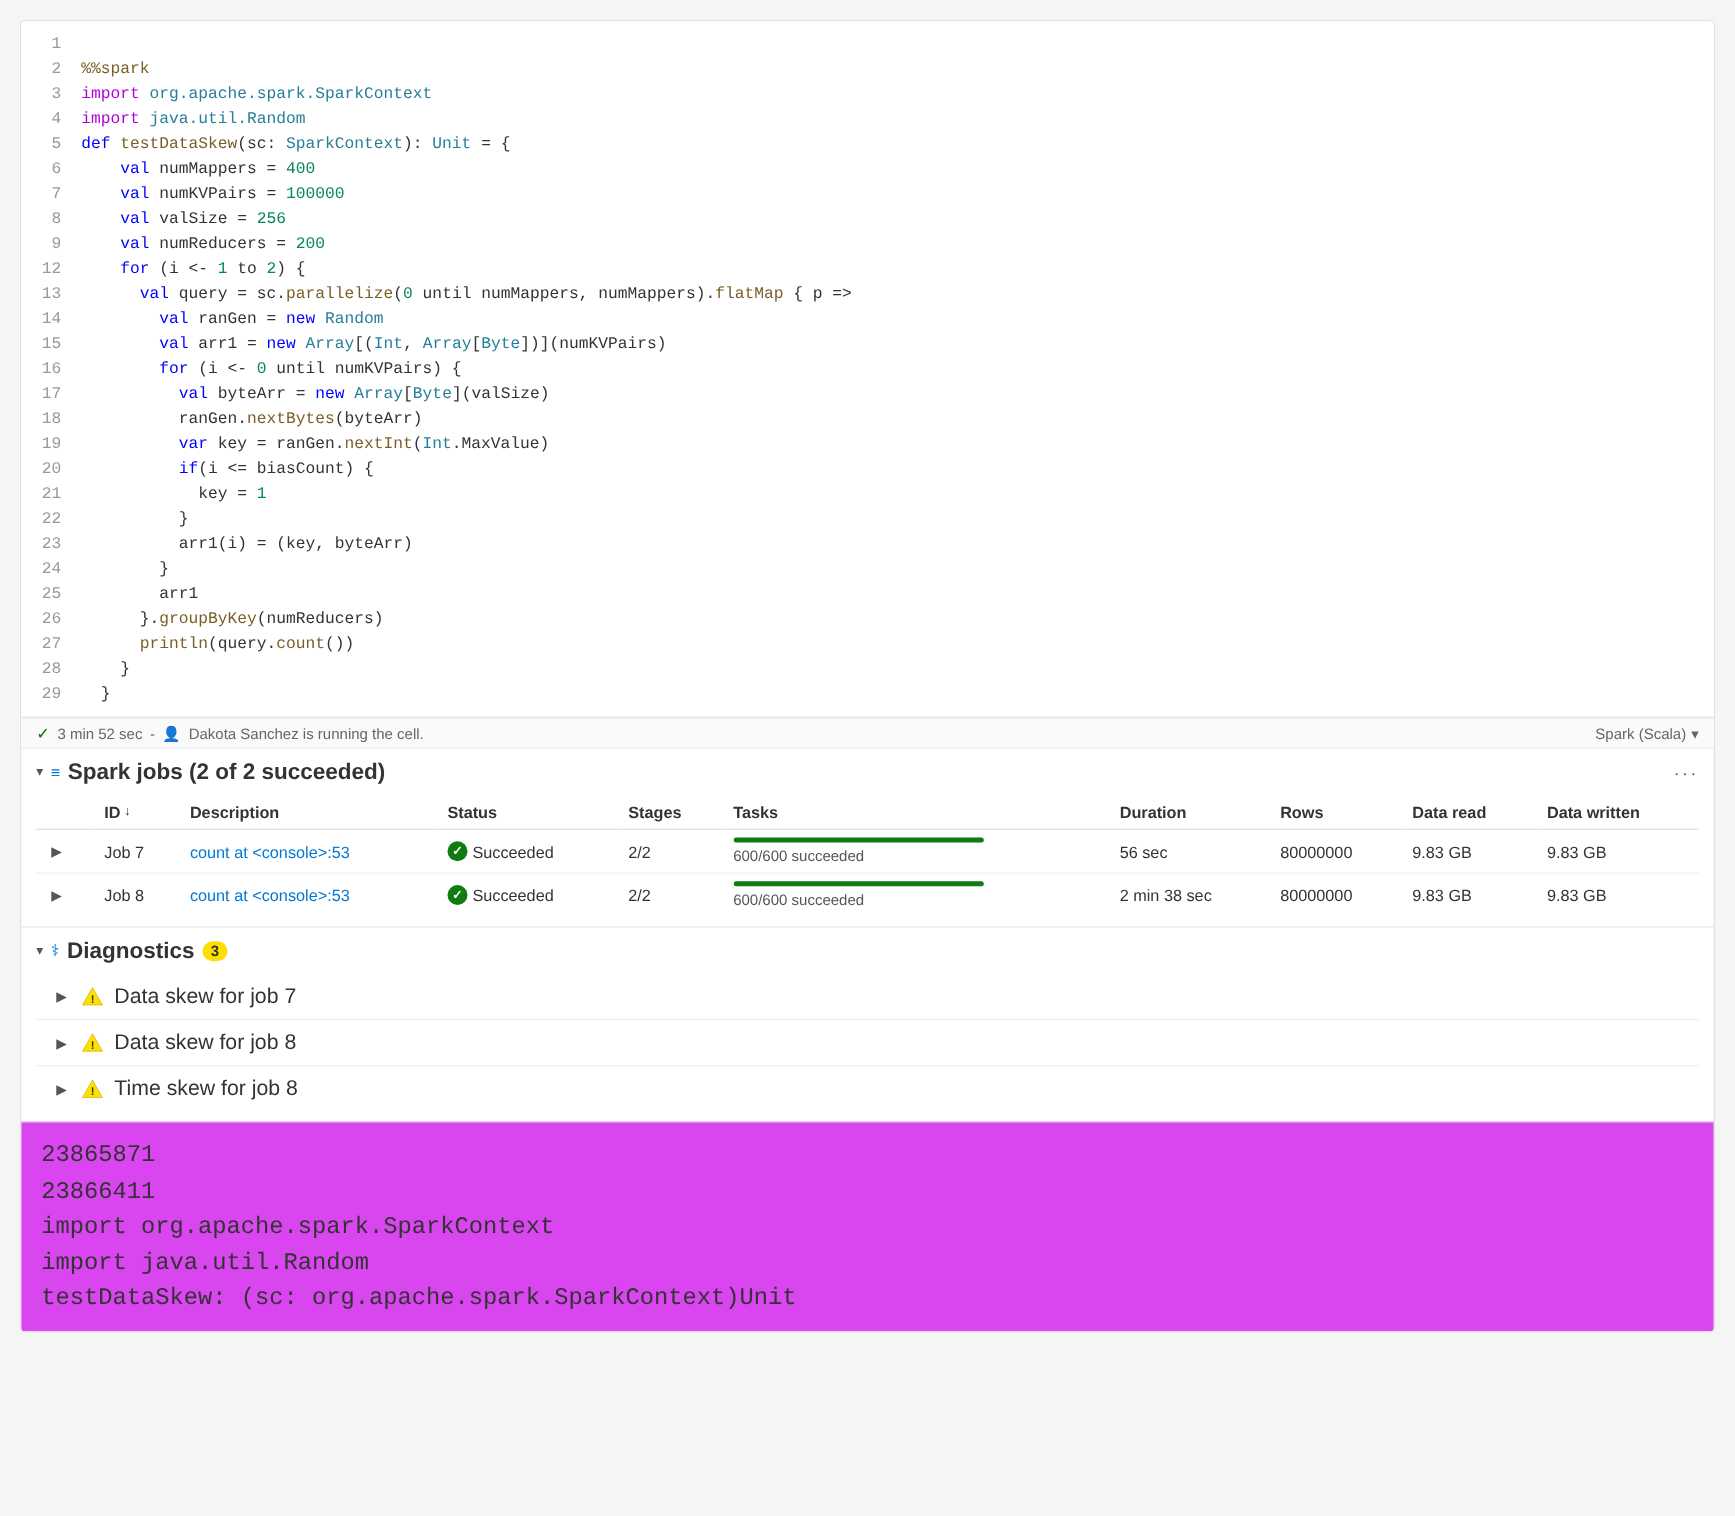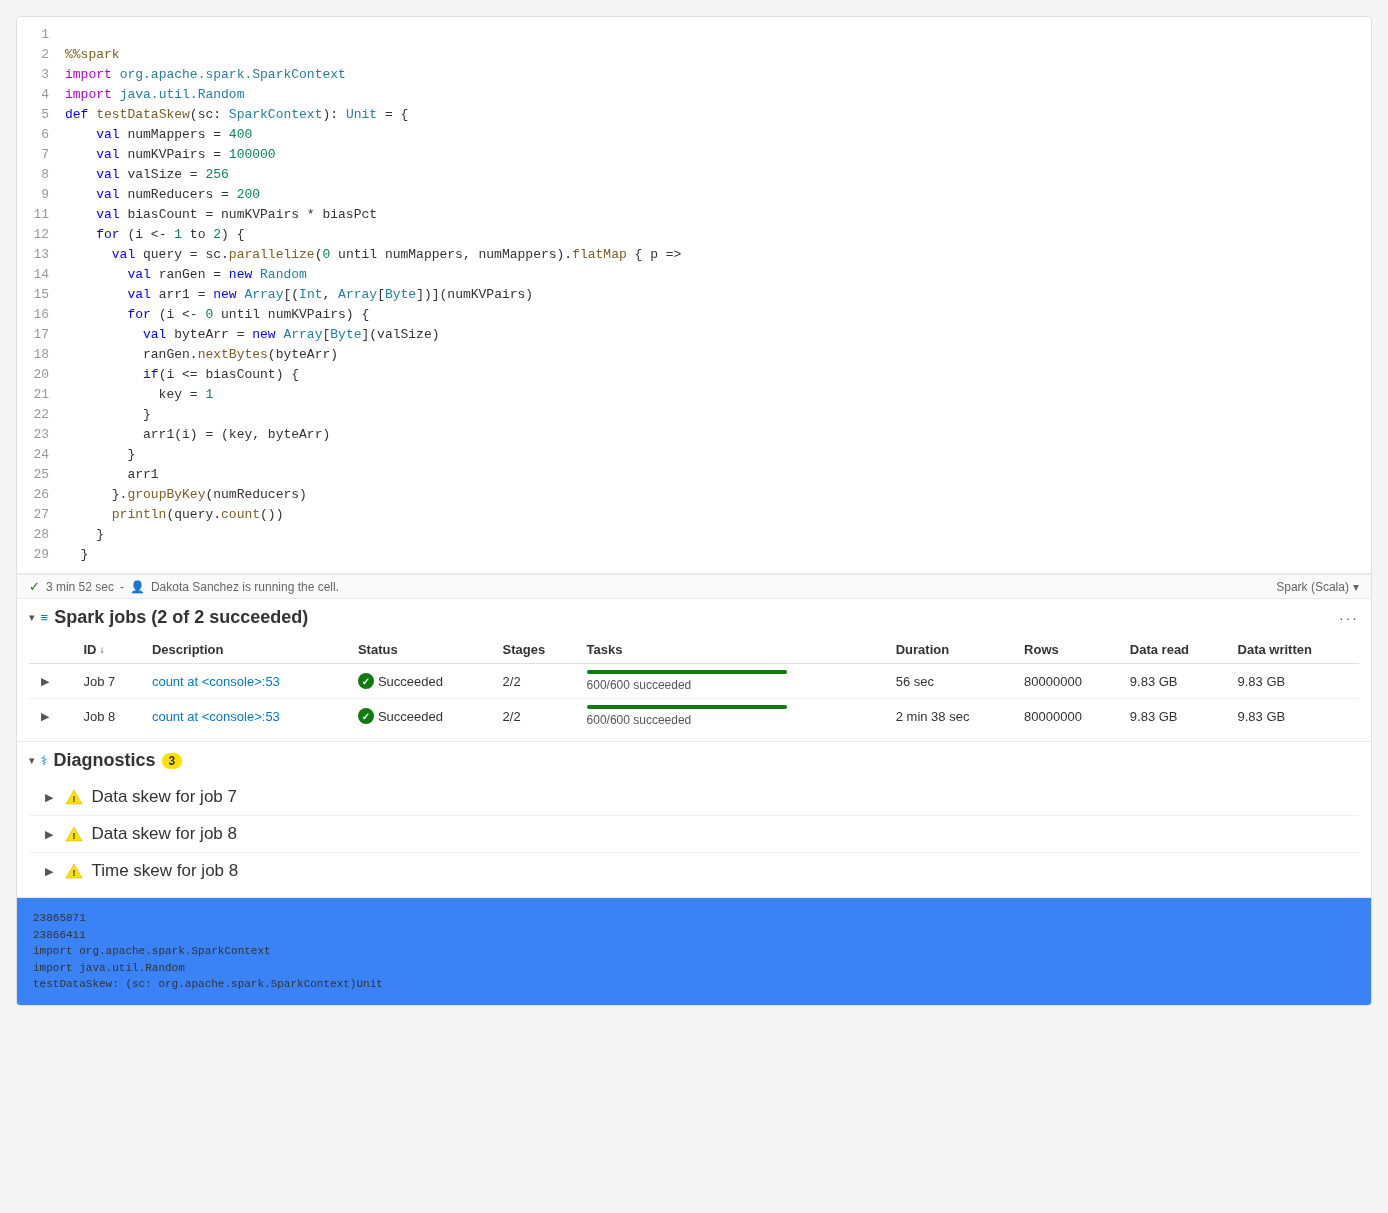--- a/index.html
+++ b/index.html
@@ -198,24 +198,24 @@
       align-items: center;
       justify-content: center;
     }
     .diag-text {
       font-size: 17px;
       color: #333;
     }
     
     .output-area {
       padding: 12px 16px;
-      background: #3b82f6;
+      background: #d946ef;
       border-top: 1px solid #e8e8e8;
       font-family: 'Consolas', 'Courier New', monospace;
-      font-size: 11px;
+      font-size: 19px;
       color: #333;
       line-height: 1.5;
     }
     .output-line { display: block; }
   </style>
 </head>
 <body>
 
 <div class="notebook-cell">
 
@@ -251,24 +251,20 @@
     </div>
     <div class="code-line">
       <span class="line-num">8</span>
       <span class="line-code">    <span class="kw">val</span> valSize = <span class="num">256</span></span>
     </div>
     <div class="code-line">
       <span class="line-num">9</span>
       <span class="line-code">    <span class="kw">val</span> numReducers = <span class="num">200</span></span>
     </div>
     <div class="code-line">
-      <span class="line-num">11</span>
-      <span class="line-code">    <span class="kw">val</span> biasCount = numKVPairs * biasPct</span>
-    </div>
-    <div class="code-line">
       <span class="line-num">12</span>
       <span class="line-code">    <span class="kw">for</span> (i &lt;- <span class="num">1</span> to <span class="num">2</span>) {</span>
     </div>
     <div class="code-line">
       <span class="line-num">13</span>
       <span class="line-code">      <span class="kw">val</span> query = sc.<span class="fn">parallelize</span>(<span class="num">0</span> until numMappers, numMappers).<span class="fn">flatMap</span> { p =&gt;</span>
     </div>
     <div class="code-line">
       <span class="line-num">14</span>
       <span class="line-code">        <span class="kw">val</span> ranGen = <span class="kw">new</span> <span class="type">Random</span></span>
@@ -281,20 +277,24 @@
       <span class="line-num">16</span>
       <span class="line-code">        <span class="kw">for</span> (i &lt;- <span class="num">0</span> until numKVPairs) {</span>
     </div>
     <div class="code-line">
       <span class="line-num">17</span>
       <span class="line-code">          <span class="kw">val</span> byteArr = <span class="kw">new</span> <span class="type">Array</span>[<span class="type">Byte</span>](valSize)</span>
     </div>
     <div class="code-line">
       <span class="line-num">18</span>
       <span class="line-code">          ranGen.<span class="fn">nextBytes</span>(byteArr)</span>
+    </div>
+    <div class="code-line">
+      <span class="line-num">19</span>
+      <span class="line-code">          <span class="kw">var</span> key = ranGen.<span class="fn">nextInt</span>(<span class="type">Int</span>.MaxValue)</span>
     </div>
     <div class="code-line">
       <span class="line-num">20</span>
       <span class="line-code">          <span class="kw">if</span>(i &lt;= biasCount) {</span>
     </div>
     <div class="code-line">
       <span class="line-num">21</span>
       <span class="line-code">            key = <span class="num">1</span></span>
     </div>
     <div class="code-line">

